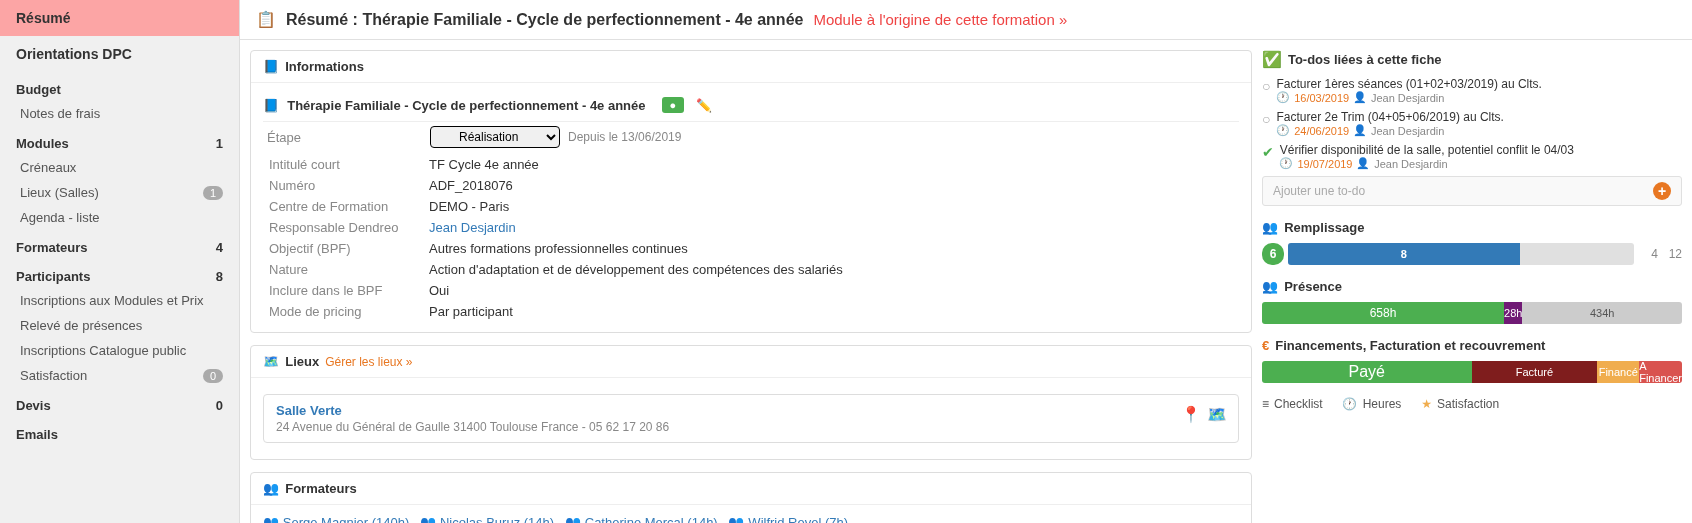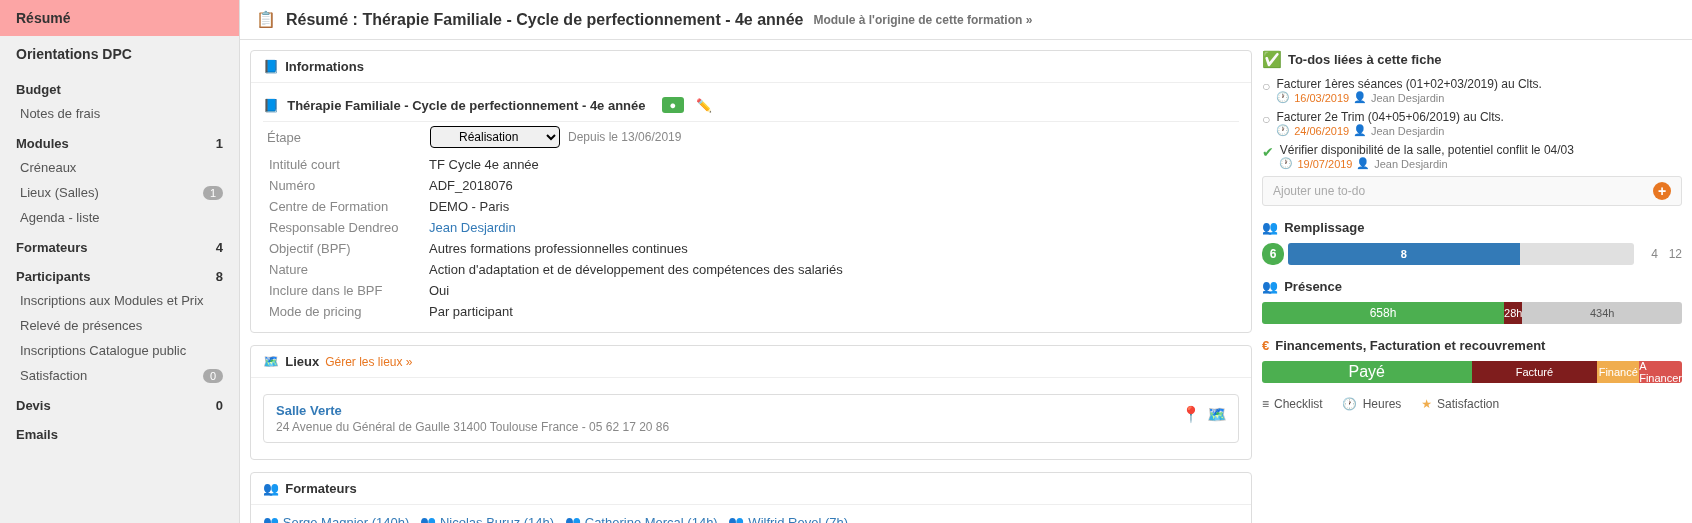--- a/index.html
+++ b/index.html
@@ -61,25 +61,24 @@
       display: flex;
       align-items: center;
       gap: 10px;
     }
     .page-header-title {
       font-size: 16px;
       font-weight: bold;
       color: #333;
     }
     .page-header-link {
-      color: #737373;
-      font-size: 12px;
+      color: #ef4444;
+      font-size: 15px;
       text-decoration: none;
       cursor: pointer;
-      font-weight: bold;
     }
 
     
     .content-area {
       display: flex;
       gap: 0;
       padding: 10px;
     }
     .left-col {
       flex: 1;
@@ -289,21 +288,21 @@
 
     
     .presence-bar {
       height: 22px;
       border-radius: 3px;
       overflow: hidden;
       display: flex;
       margin-bottom: 4px;
     }
     .pres-green { background: #4caf50; flex: 658; display: flex; align-items: center; justify-content: center; color: #fff; font-size: 12px; }
-    .pres-orange { background: #7f1d1d; flex: 28; display: flex; align-items: center; justify-content: center; color: #fff; font-size: 11px; }
+    .pres-orange { background: #701a75; flex: 28; display: flex; align-items: center; justify-content: center; color: #fff; font-size: 11px; }
     .pres-gray { background: #ccc; flex: 434; display: flex; align-items: center; justify-content: center; color: #555; font-size: 11px; }
 
     
     .finance-bar {
       height: 22px;
       border-radius: 3px;
       overflow: hidden;
       display: flex;
       margin-bottom: 4px;
     }

